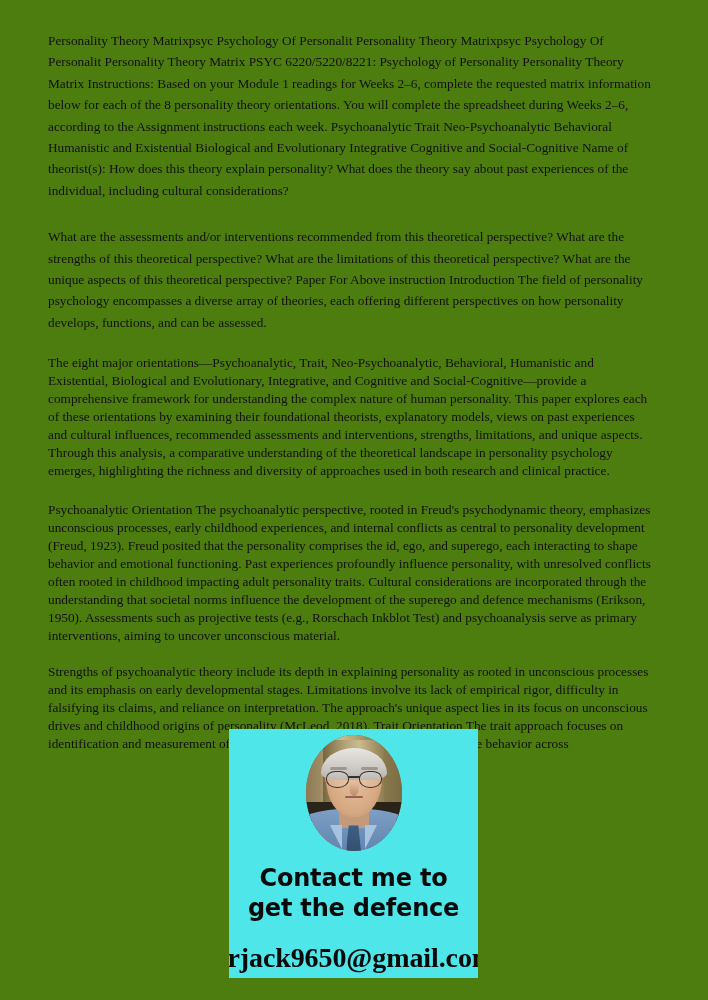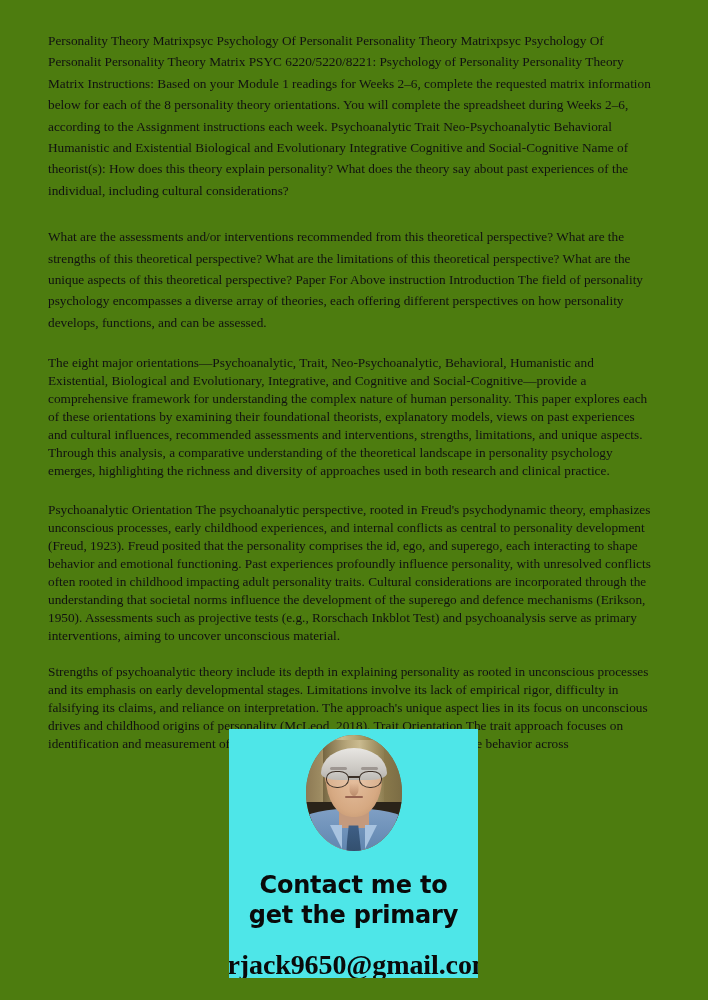--- a/index.html
+++ b/index.html
@@ -199,21 +199,21 @@
 
   .promo-line {
     font-family: "DejaVu Sans", "Liberation Sans", sans-serif;
     font-weight: bold;
     font-size: 24px;
     color: #0a0a0a;
     line-height: 30px;
     text-align: center;
     letter-spacing: -0.2px;
   }
-  .promo-line.first { margin-top: 19px; }
+  .promo-line.first { margin-top: 12px; }
   .promo-email {
     font-family: "Liberation Serif", "DejaVu Serif", serif;
     font-weight: bold;
     font-size: 28px;
     color: #0a0a0a;
     line-height: 30px;
     text-align: left;
     margin-top: 20px;
     letter-spacing: -0.1px;
   }
@@ -260,18 +260,18 @@
       <div class="ph-glass">
         <div class="ph-lens l"></div>
         <div class="ph-bridge"></div>
         <div class="ph-lens r"></div>
       </div>
       <div class="ph-nose"></div>
       <div class="ph-mouth"></div>
     </div>
 
     <div class="promo-line first">Contact me to</div>
-    <div class="promo-line">get the primary</div>
+    <div class="promo-line">get the defence</div>
     <div class="promo-email">drjack9650@gmail.com</div>
 
   </div>
 
 </div>
 
 </body></html>

